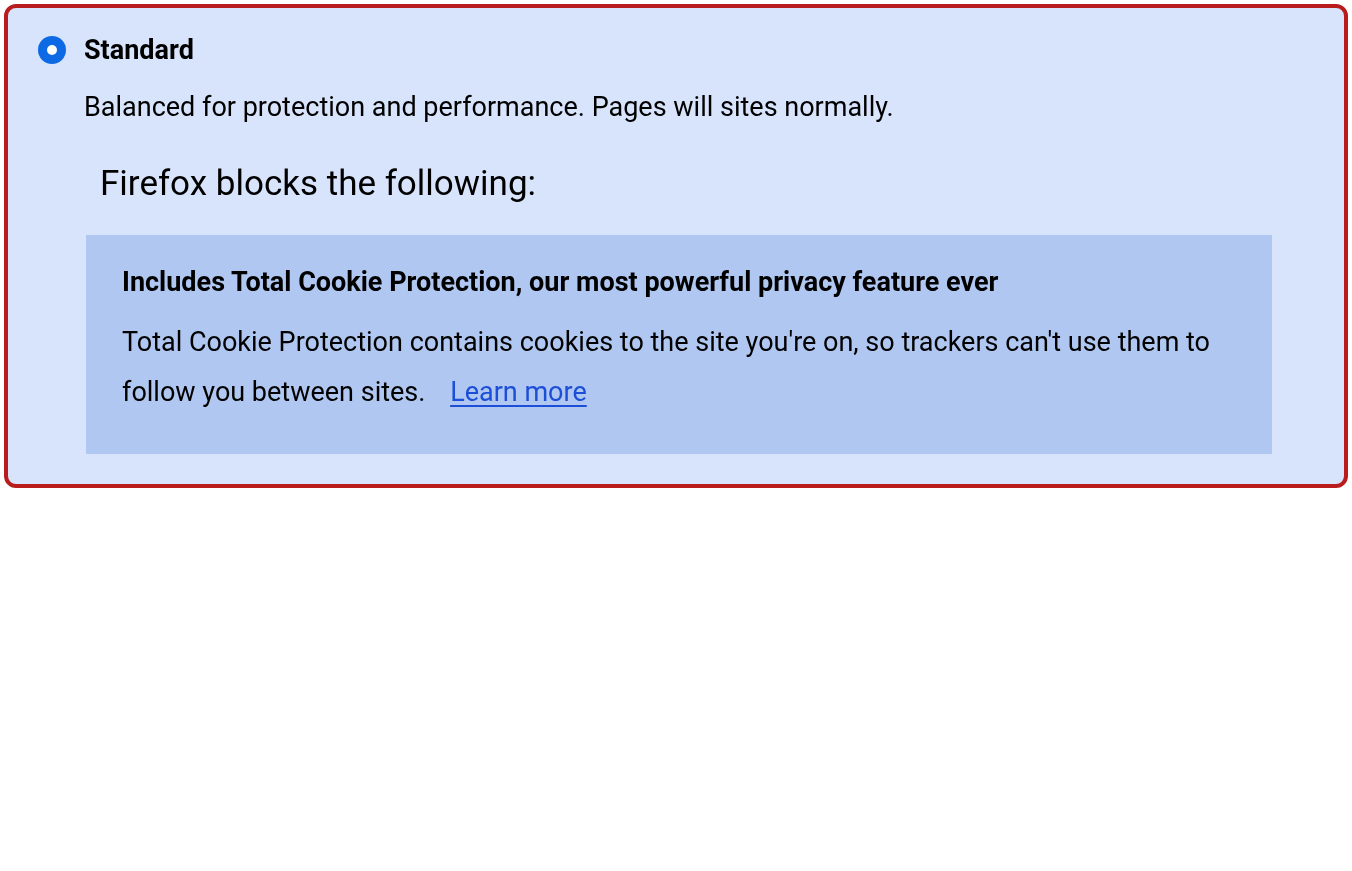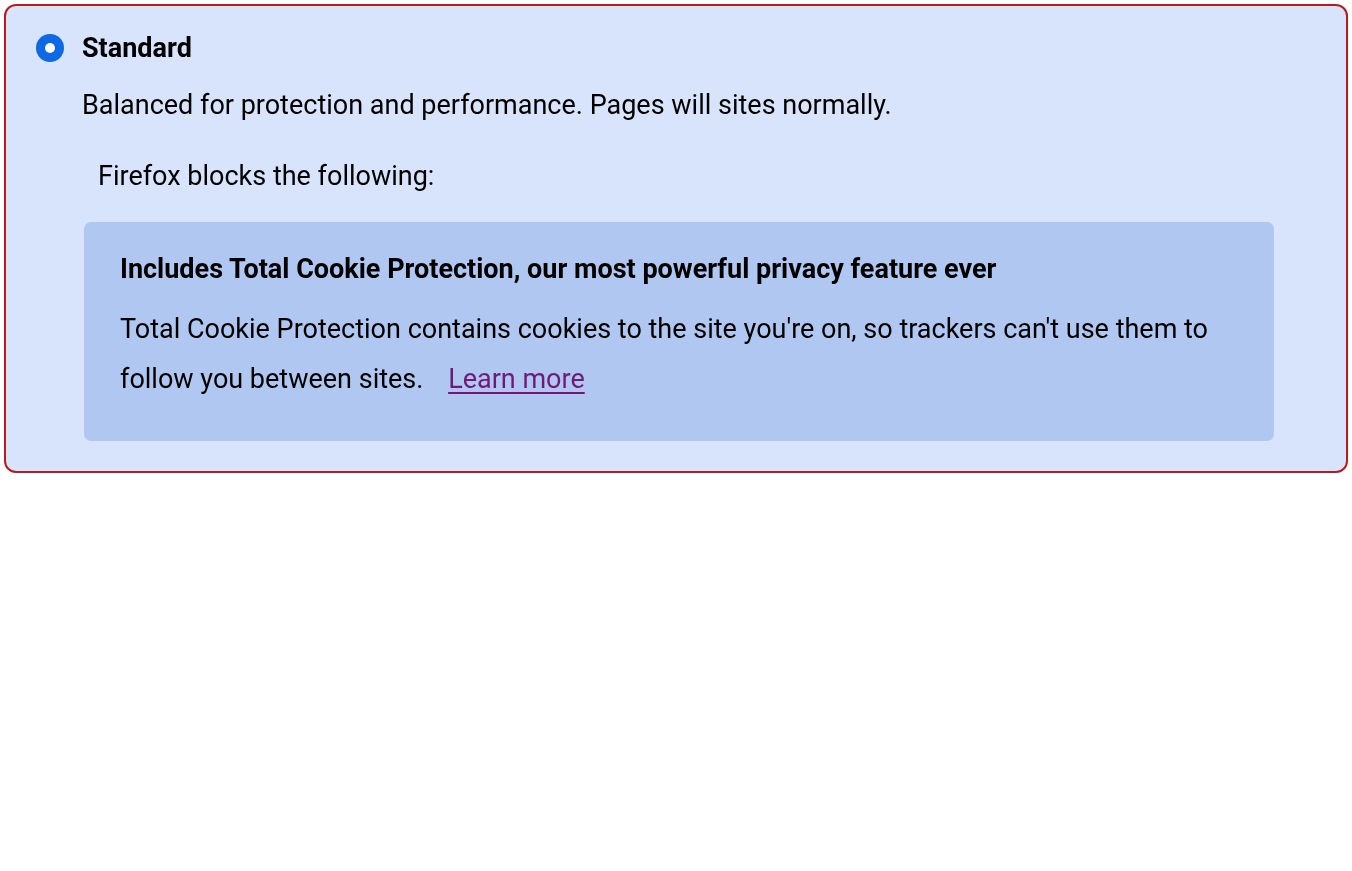--- a/index.html
+++ b/index.html
@@ -8,21 +8,21 @@
       box-sizing: border-box;
     }
     body {
       font-family: -apple-system, BlinkMacSystemFont, "Segoe UI", Roboto, Helvetica, Arial, sans-serif;
       background: #ffffff;
       padding: 4px;
     }
     .card {
       width: 1344px;
       background: #D8E4FB;
-      border: 2px solid #b91c1c;
+      border: 4px solid #b91c1c;
       border-radius: 12px;
       padding: 26px 30px 30px 30px;
     }
     .header-row {
       display: flex;
       align-items: center;
       gap: 18px;
       margin-bottom: 24px;
     }
     .radio-outer {
@@ -47,21 +47,21 @@
       color: #000000;
     }
     .description {
       font-size: 27px;
       color: #000000;
       margin-left: 46px;
       margin-bottom: 36px;
       line-height: 1.3;
     }
     .blocks-heading {
-      font-size: 27px;
+      font-size: 35px;
       color: #000000;
       margin-left: 62px;
       margin-bottom: 28px;
       line-height: 1.3;
     }
     .blocks-list {
       list-style: none;
       margin-left: 80px;
       margin-bottom: 44px;
     }
@@ -81,39 +81,39 @@
       position: absolute;
       left: 6px;
       top: -1px;
       font-size: 27px;
     }
     .highlight {
       background: #FFF200;
     }
     .info-box {
       background: #AFC7F1;
-      border-radius: 7px;
+      border-radius: 0;
       margin-left: 48px;
       margin-right: 42px;
       padding: 30px 36px 36px 36px;
     }
     .info-title {
       font-size: 27px;
       font-weight: 700;
       color: #000000;
       margin-bottom: 18px;
       line-height: 1.3;
     }
     .info-desc {
       font-size: 27px;
       color: #000000;
       line-height: 1.85;
     }
     .learn-more {
-      color: #701a75;
+      color: #1d4ed8;
       text-decoration: underline;
       text-underline-offset: 4px;
       margin-left: 18px;
       cursor: pointer;
     }
   </style>
 </head>
 <body>
 
 <div class="card">

